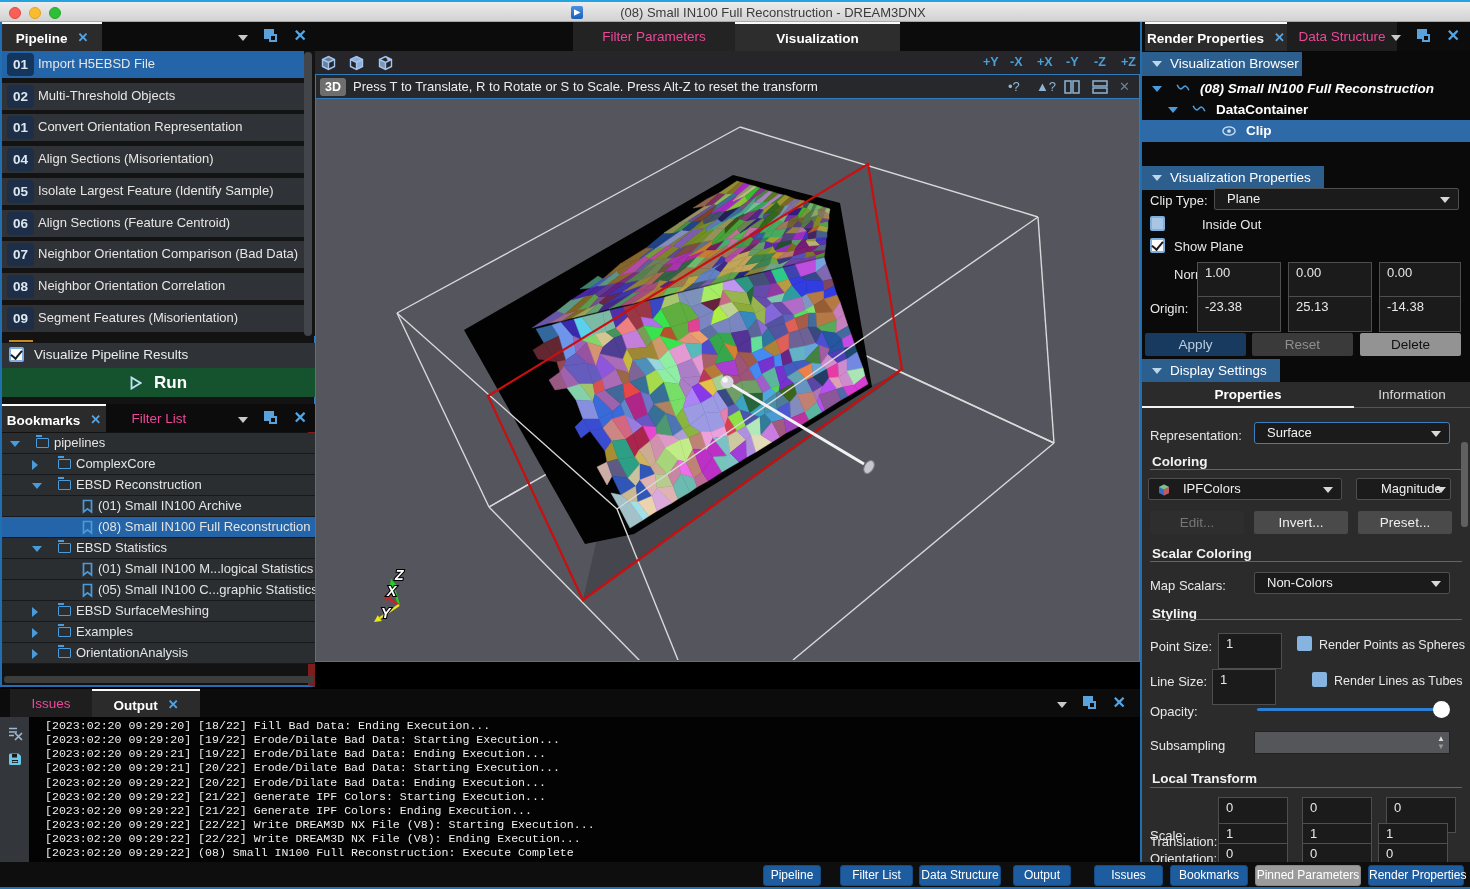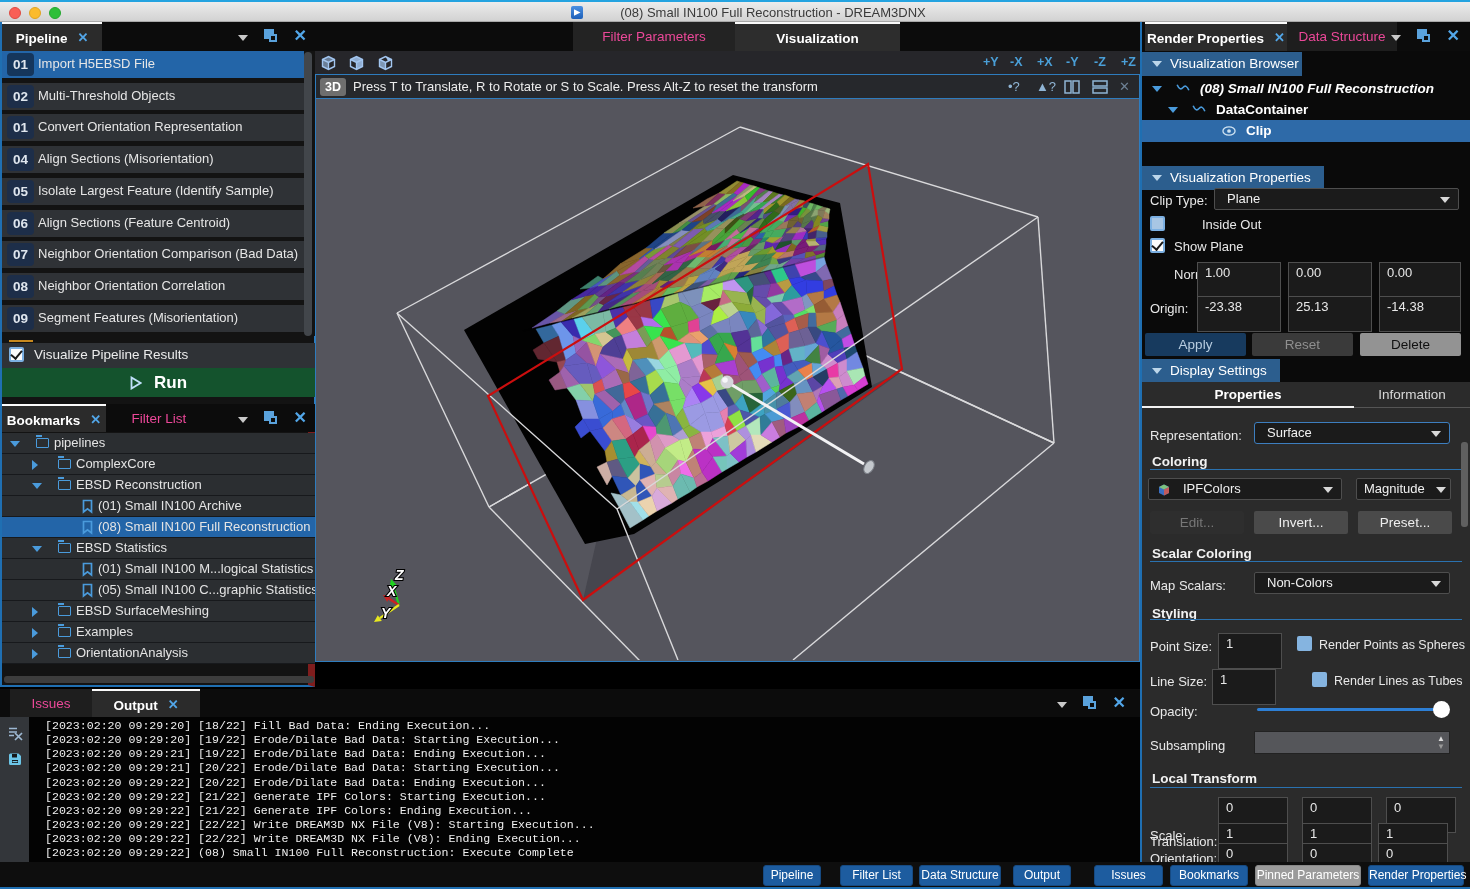--- a/index.html
+++ b/index.html
@@ -969,21 +969,21 @@
 <div style="position:absolute; left:212px; top:0; width:116px; height:26px; border-bottom:1px solid #555; color:#d8d8d8; font-size:13.5px; text-align:center; line-height:26px;">Information</div>
 <div class="lbl" style="position:absolute; left:8px; top:46px;">Representation:</div>
 <div class="dropdown" style="left:112px; top:40px; width:196px; border:1px solid #3d7ebf; border-radius:3px;">Surface<span class="dc"></span></div>
 <div class="seclbl" style="left:10px; top:72px;">Coloring</div>
 <div class="blueline" style="left:8px; top:87px; width:312px;"></div>
 <div class="dropdown" style="left:6px; top:96px; width:194px;"><svg style="position:absolute;left:8px;top:4px" width="14" height="14" viewBox="0 0 14 14">
             <path d="M2 4 L7 1.5 L12 4 L12 10 L7 12.5 L2 10 Z" fill="#3a6ec2"></path>
             <path d="M2 4 L7 6.5 L12 4 L7 1.5 Z" fill="#7ec27e"></path>
             <path d="M7 6.5 L12 4 L12 10 L7 12.5 Z" fill="#c25a5a"></path>
           </svg><span style="margin-left:22px">IPFColors</span><span class="dc"></span></div>
-<div class="dropdown" style="left:214px; top:96px; width:95px; padding-left:7px;">Magnitude<span class="dc" style="right:4px;"></span></div>
+<div class="dropdown" style="left:214px; top:96px; width:95px; padding-left:24px;">Magnitude<span class="dc" style="right:4px;"></span></div>
 <div class="rbtn" style="left:8px; top:129px; width:94px; background:#2e2e2e; color:#777;">Edit...</div>
 <div class="rbtn" style="left:112px; top:129px; width:94px; background:#4a4a4a; color:#eee;">Invert...</div>
 <div class="rbtn" style="left:216px; top:129px; width:94px; background:#4a4a4a; color:#eee;">Preset...</div>
 <div class="seclbl" style="left:10px; top:164px;">Scalar Coloring</div>
 <div class="blueline" style="left:8px; top:179px; width:312px;"></div>
 <div class="lbl" style="position:absolute; left:8px; top:196px;">Map Scalars:</div>
 <div class="dropdown" style="left:112px; top:190px; width:196px;">Non-Colors<span class="dc"></span></div>
 <div class="seclbl" style="left:10px; top:224px;">Styling</div>
 <div class="blueline" style="left:8px; top:237px; width:312px;"></div>
 <div class="lbl" style="position:absolute; left:8px; top:257px;">Point Size:</div>

